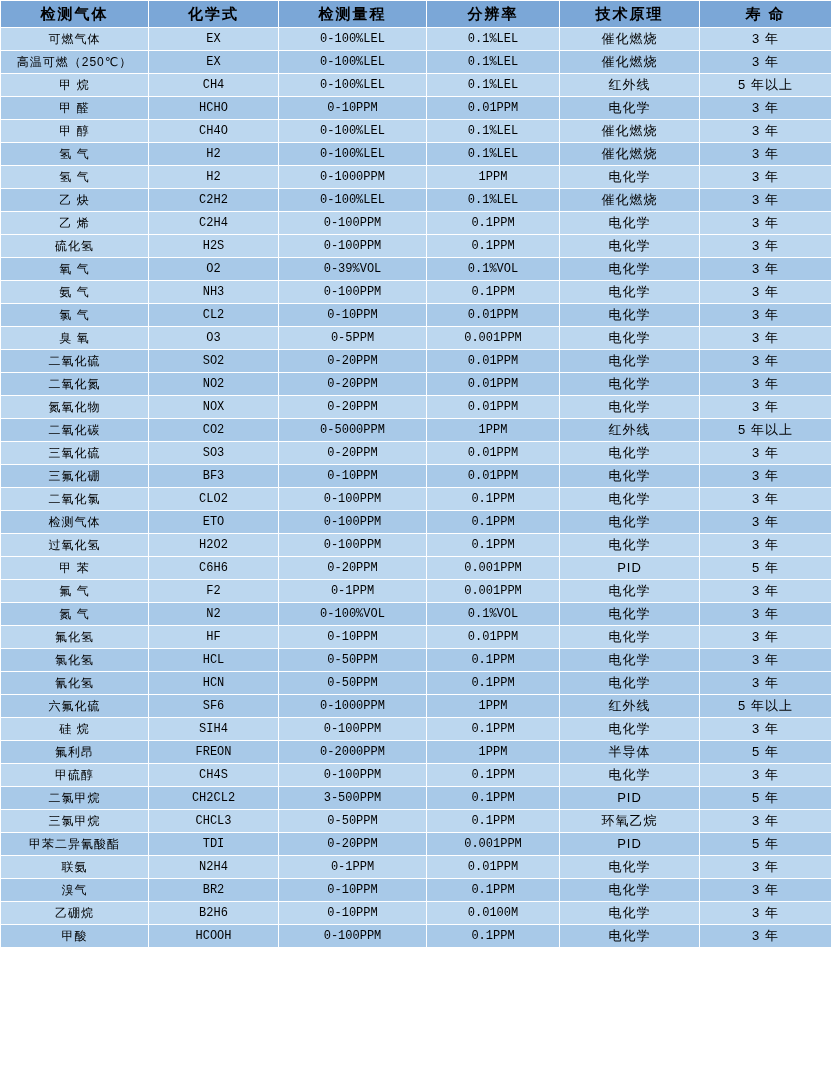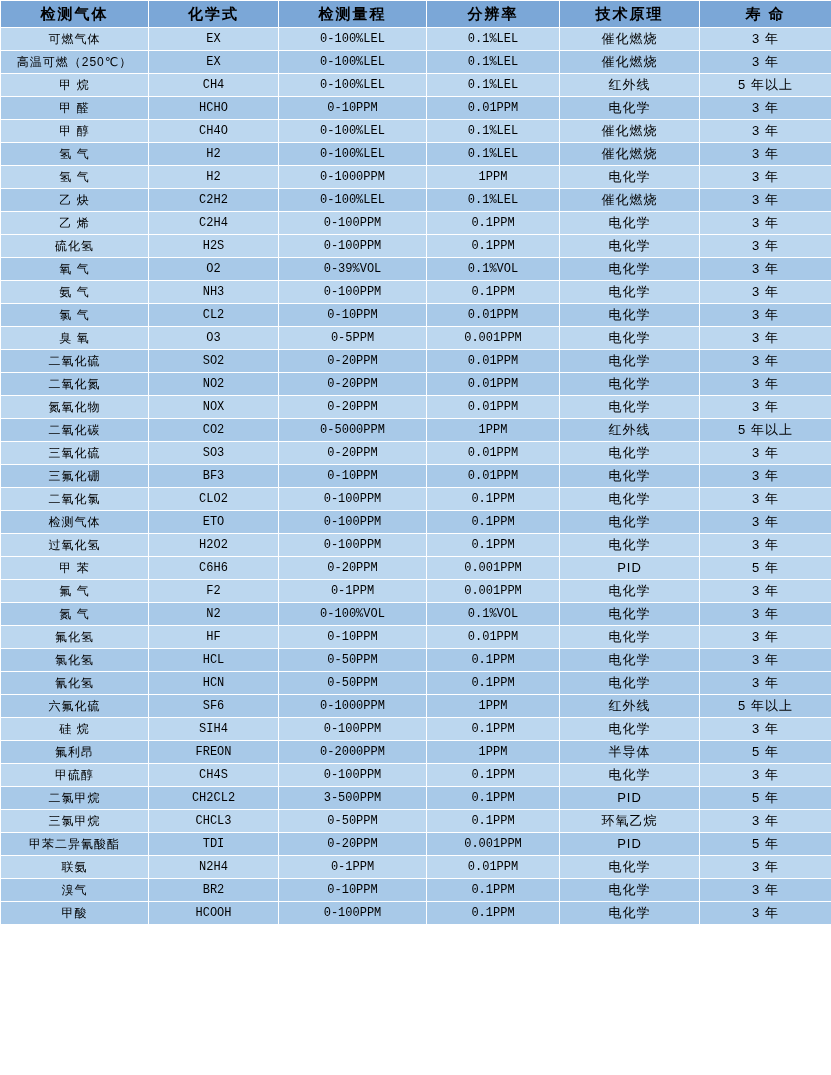--- a/index.html
+++ b/index.html
@@ -385,20 +385,28 @@
         <td class="col-life">3 年</td>
       </tr>
       <tr class="alt">
         <td class="col-name">溴气</td>
         <td class="col-formula">BR2</td>
         <td class="col-range">0-10PPM</td>
         <td class="col-res">0.1PPM</td>
         <td class="col-principle">电化学</td>
         <td class="col-life">3 年</td>
       </tr>
+      <tr>
+        <td class="col-name">乙硼烷</td>
+        <td class="col-formula">B2H6</td>
+        <td class="col-range">0-10PPM</td>
+        <td class="col-res">0.0100M</td>
+        <td class="col-principle">电化学</td>
+        <td class="col-life">3 年</td>
+      </tr>
       <tr class="alt">
         <td class="col-name">甲酸</td>
         <td class="col-formula">HCOOH</td>
         <td class="col-range">0-100PPM</td>
         <td class="col-res">0.1PPM</td>
         <td class="col-principle">电化学</td>
         <td class="col-life">3 年</td>
       </tr>
     </tbody>
 </table>

